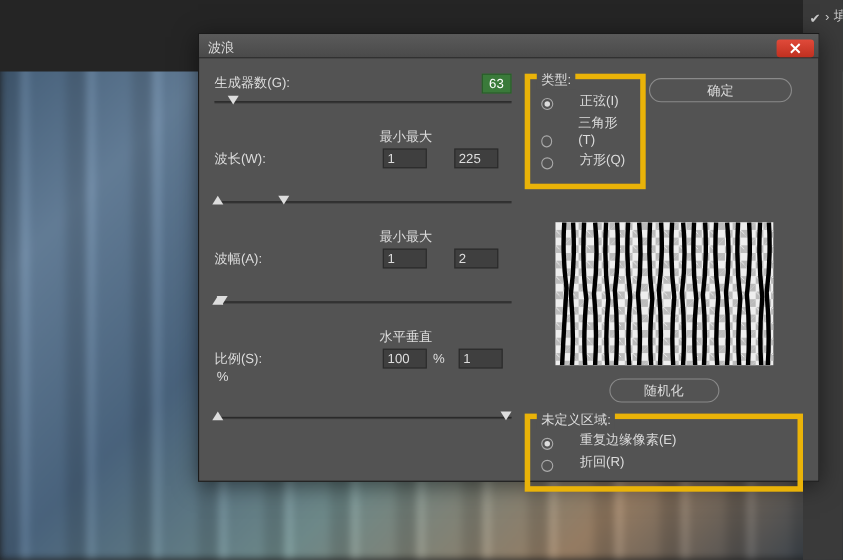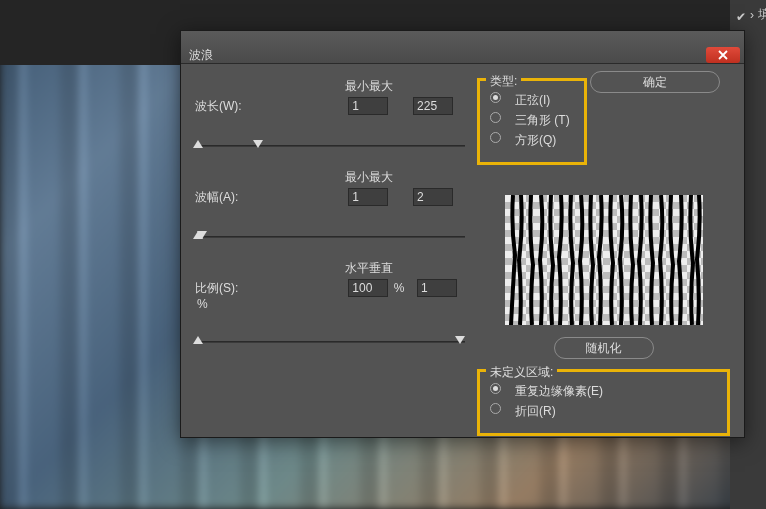--- a/index.html
+++ b/index.html
@@ -4,40 +4,40 @@
 <style>
 *{margin:0;padding:0;box-sizing:border-box;font-family:"Microsoft YaHei",sans-serif;font-size:12px}
 body{width:766px;height:509px;background:#1a1a1a;position:relative;overflow:hidden}
 .bg{position:absolute;inset:0;background:linear-gradient(135deg,#4a6a8a 0%,#7a9aba 20%,#5a7a9a 40%,#8aa 60%,#ba9a7a 80%,#3a4a5a 100%);filter:blur(4px)}
 .bg::before{content:"";position:absolute;inset:0;background:repeating-linear-gradient(90deg,rgba(0,0,0,.3) 0 20px,rgba(255,255,255,.1) 20px 25px,rgba(0,0,0,.2) 25px 60px)}
 .darktop{position:absolute;top:0;left:0;right:0;height:65px;background:#252525}
 .rightpanel{position:absolute;top:0;right:0;width:36px;height:100%;background:#3a3a3a;color:#ccc;padding:4px}
 .rp-item{display:flex;align-items:center;gap:4px;padding:2px;font-size:11px;white-space:nowrap}
 .chk{width:10px;height:10px;color:#ccc}
 .dialog{position:absolute;left:180px;top:30px;width:565px;height:408px;background:#535353;border:1px solid #1a1a1a;box-shadow:0 4px 20px rgba(0,0,0,.5)}
-.titlebar{height:22px;background:linear-gradient(#5a5a5a,#4a4a4a);display:flex;align-items:flex-start;padding:16px 4px;color:#ddd;border-bottom:1px solid #2a2a2a}
+.titlebar{height:22px;background:linear-gradient(#5a5a5a,#4a4a4a);display:flex;align-items:flex-end;padding:0 4px;color:#ddd;border-bottom:1px solid #2a2a2a}
 .title-txt{flex:1;padding-left:4px}
 .closebtn{width:34px;height:16px;background:linear-gradient(#e04a3a,#c03020);border-radius:3px;display:flex;align-items:center;justify-content:center;color:#fff;font-weight:bold;cursor:pointer}
 .closebtn svg{width:10px;height:10px}
 .body{padding:14px;color:#ddd;display:flex;gap:12px}
 .left{width:270px}
 .right{flex:1}
 .row{margin-bottom:14px}
 .lbl{display:inline-block;width:76px}
 .val{display:inline-block;background:#3a7a3a;color:#fff;padding:1px 6px;border:1px solid #2a5a2a;min-width:24px;text-align:center}
 .slider{position:relative;height:18px}
 .track{position:absolute;top:8px;left:0;right:0;height:2px;background:#3a3a3a;border-top:1px solid #2a2a2a}
 .thumb{position:absolute;top:3px;width:0;height:0;border-left:5px solid transparent;border-right:5px solid transparent;border-top:8px solid #ddd;cursor:pointer}
 .thumb.up{border-top:none;border-bottom:8px solid #ddd}
 .minmax{display:flex;margin-left:150px;margin-bottom:2px}
 .inp{width:40px;height:18px;background:#3f3f3f;border:1px solid #2a2a2a;color:#ddd;padding:0 3px}
 .pct{margin-left:2px}
-.fieldset{border:3px solid #eab308;padding:8px 10px 10px;margin-bottom:10px;position:relative}
+.fieldset{border:5px solid #eab308;padding:8px 10px 10px;margin-bottom:10px;position:relative}
 .legend{position:absolute;top:-8px;left:6px;background:#535353;padding:0 4px;color:#ddd}
-.radio-row{display:flex;align-items:flex-start;gap:14px;margin:3px 0;cursor:pointer}
+.radio-row{display:flex;align-items:flex-end;gap:24px;margin:3px 0;cursor:pointer}
 .radio{width:11px;height:11px;border-radius:50%;border:1px solid #aaa;display:flex;align-items:center;justify-content:center}
 .radio.on::after{content:"";width:5px;height:5px;border-radius:50%;background:#ddd}
 .btn{width:130px;height:22px;background:#535353;border:1px solid #8a8a8a;border-radius:11px;color:#ddd;display:flex;align-items:center;justify-content:center;margin-bottom:8px;cursor:pointer}
 .preview{width:198px;height:130px;background-image:linear-gradient(45deg,#bbb 25%,transparent 25%),linear-gradient(-45deg,#bbb 25%,transparent 25%),linear-gradient(45deg,transparent 75%,#bbb 75%),linear-gradient(-45deg,transparent 75%,#bbb 75%);background-size:14px 14px;background-position:0 0,0 7px,7px -7px,-7px 0;background-color:#eee;margin:4px auto 12px;position:relative;overflow:hidden}
 .preview svg{position:absolute;inset:0}
 .btns-top{position:absolute;right:14px;top:40px;width:140px}
 .rand-row{text-align:left;margin-bottom:10px}
 </style>
 </head>
 <body>
@@ -57,20 +57,28 @@
   <div class="titlebar">
     <span class="title-txt">波浪</span>
     <div class="closebtn">
       <svg viewBox="0 0 10 10">
           <path d="M1 1L9 9M9 1L1 9" stroke="#fff" stroke-width="1.8"></path>
         </svg>
     </div>
   </div>
   <div class="body">
     <div class="left">
+      <div class="row">
+        <span class="lbl">生成器数(G):</span>
+        <span style="float:right"><span class="val">63</span></span>
+        <div class="slider">
+          <div class="track"></div>
+            <div class="thumb" style="left:12px"></div>
+        </div>
+      </div>
 
       <div class="row">
         <div class="minmax">
           <span>最小</span>
           <span>最大</span>
         </div>
         <span class="lbl">波长(W):</span>
         <span style="margin-left:74px">
           <input class="inp" value="1" style="">
           <span style="display:inline-block;width:18px"></span>

